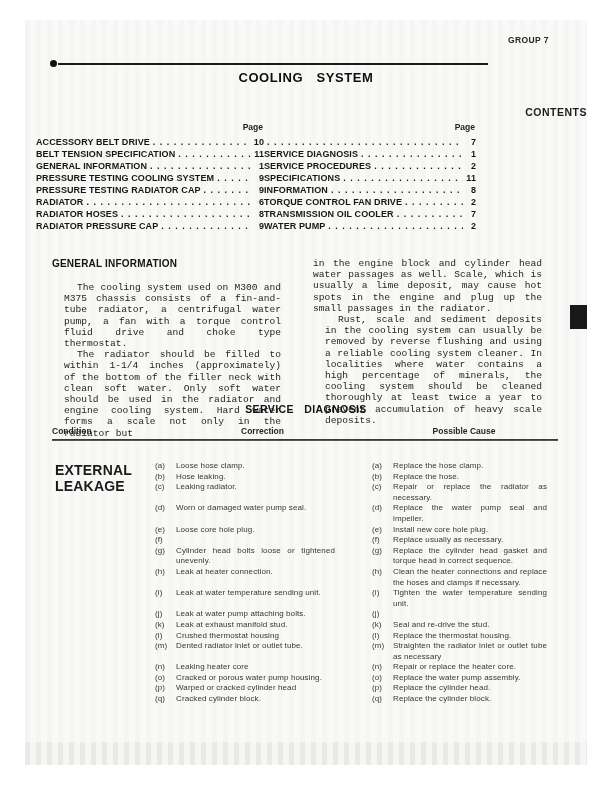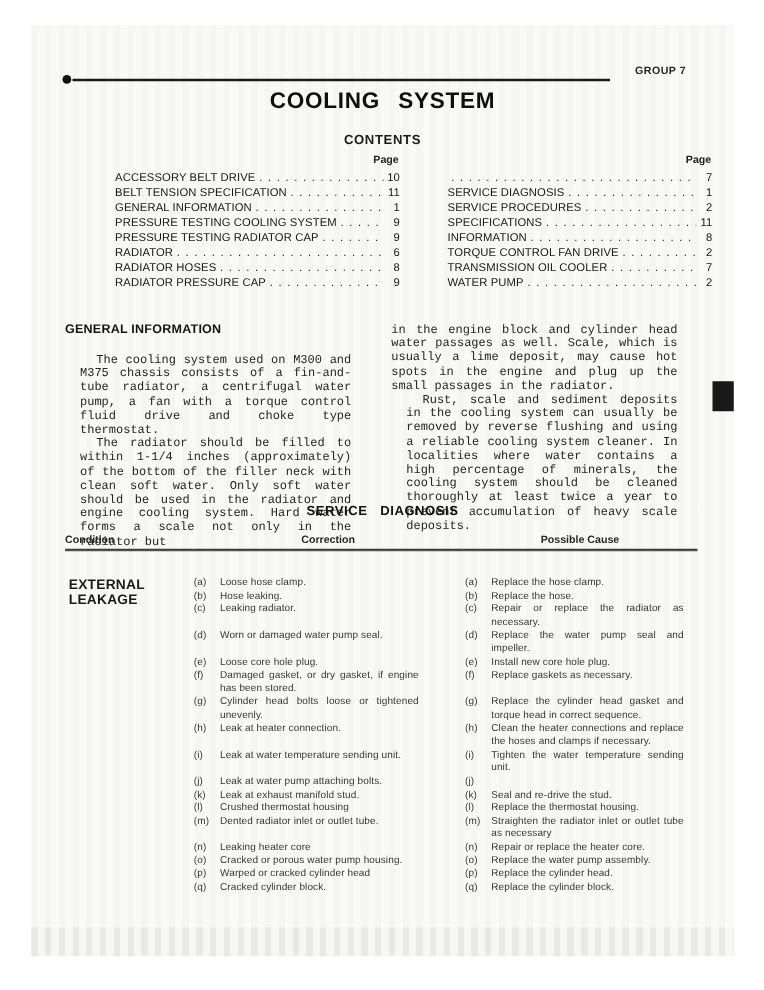--- a/index.html
+++ b/index.html
@@ -11,57 +11,57 @@
     left: 25px; top: 20px;
     width: 562px; height: 745px;
     background:
       repeating-linear-gradient(90deg, rgba(0,0,0,0.016) 0 5px, rgba(0,0,0,0) 5px 11px),
       #f9f9f7;
     color: #1c1c1c;
   }
 
   
   .group-label {
-    position: absolute; top: 31px; left: 483px;
+    position: absolute; top: 15px; left: 483px;
     font-size: 8.5px; font-weight: bold; letter-spacing: 0.4px; color: #262626;
   }
   .header-rule {
     position: absolute; top: 40px; left: 25px; width: 438px; height: 7px;
   }
   .header-rule .bullet {
     position: absolute; left: 0; top: 0; width: 7px; height: 7px;
     background: #111; border-radius: 50%;
   }
   .header-rule .rule-line {
     position: absolute; left: 8px; right: 0; top: 3px; height: 1.6px; background: #1a1a1a;
   }
   .page-title {
     position: absolute; top: 50px; left: 0; width: 100%;
-    text-align: center; font-size: 18px; font-weight: bold;
+    text-align: center; font-size: 13px; font-weight: bold;
     letter-spacing: 0.6px; word-spacing: 9px; color: #0f0f0f;
   }
   .contents-heading {
     position: absolute; top: 86px; left: 0; width: 100%;
-    text-align: center; font-size: 10.5px; font-weight: bold; letter-spacing: 0.5px;
+    text-align: right; font-size: 10.5px; font-weight: bold; letter-spacing: 0.5px;
   }
 
   
   .toc {
-    position: absolute; top: 102px; left: 45px; width: 500px;
-    display: flex; gap: 38px; justify-content: flex-end;
+    position: absolute; top: 102px; left: 11px; width: 500px;
+    display: flex; 
   }
   .toc-col { width: 228px; }
   .toc-col.right { width: 212px; }
   .toc-page-label {
     text-align: right; font-size: 8.5px; font-weight: bold;
     padding-right: 1px; margin-bottom: 4px; color: #222;
   }
   .toc-item {
     display: flex; align-items: baseline;
-    font-size: 9px; font-weight: normal; line-height: 12px; color: #161616;
+    font-size: 9px; font-weight: bold; line-height: 12px; color: #161616;
     letter-spacing: 0.1px;
   }
   .toc-label { white-space: nowrap; }
   .toc-dots { flex: 1; overflow: hidden; white-space: nowrap; padding: 0 3px; letter-spacing: 1px; }
   .toc-dots::after { content: ". . . . . . . . . . . . . . . . . . . . . . . . . . . . . . ."; }
   .toc-pg { white-space: nowrap; min-width: 13px; text-align: right; }
 
   
   .gi-section {
     position: absolute; top: 238px; left: 27px; width: 505px;
@@ -96,21 +96,21 @@
   }
   .sd-header-row .col-h { padding-bottom: 3px; border-bottom: 1.6px solid #3a3a3a; }
   .sd-header-row .col-h.center { text-align: center; }
   .sd-rule {
     position: absolute; top: 420px; left: 27px; width: 506px; height: 1px; background: #555;
   }
 
   .diag-table { position: absolute; top: 441px; left: 30px; width: 492px; }
   .condition-label {
     position: absolute; left: 0; top: 1px;
-    font-size: 11px; font-weight: bold; letter-spacing: 0.2px; color: #1a1a1a;
+    font-size: 14px; font-weight: bold; letter-spacing: 0.2px; color: #1a1a1a;
     width: 100px;
   }
   .diag-rows {
     margin-left: 100px;
     display: grid; grid-template-columns: 180px 175px; column-gap: 37px;
   }
   .cell {
     position: relative; padding-left: 21px;
     font-size: 8px; line-height: 10.6px; color: #363636;
     text-align: justify; letter-spacing: 0.1px;
@@ -264,22 +264,22 @@
         <div class="cell"><span class="letter">(a)</span><span>Loose hose clamp.</span></div>
         <div class="cell"><span class="letter">(a)</span><span>Replace the hose clamp.</span></div>
         <div class="cell"><span class="letter">(b)</span><span>Hose leaking.</span></div>
         <div class="cell"><span class="letter">(b)</span><span>Replace the hose.</span></div>
         <div class="cell"><span class="letter">(c)</span><span>Leaking radiator.</span></div>
         <div class="cell"><span class="letter">(c)</span><span>Repair or replace the radiator as necessary.</span></div>
         <div class="cell"><span class="letter">(d)</span><span>Worn or damaged water pump seal.</span></div>
         <div class="cell"><span class="letter">(d)</span><span>Replace the water pump seal and impeller.</span></div>
         <div class="cell"><span class="letter">(e)</span><span>Loose core hole plug.</span></div>
         <div class="cell"><span class="letter">(e)</span><span>Install new core hole plug.</span></div>
-        <div class="cell"><span class="letter">(f)</span><span>Damaged gasket, or dry gasket, if engine has been stored.</span></div>
-        <div class="cell"><span class="letter">(f)</span><span>Replace gaskets as necessary.</span></div>
+        <div class="cell"><span class="letter">(f)</span></div>
+        <div class="cell"><span class="letter">(f)</span><span>Replace usually as necessary.</span></div>
         <div class="cell"><span class="letter">(g)</span><span>Cylinder head bolts loose or tightened unevenly.</span></div>
         <div class="cell"><span class="letter">(g)</span><span>Replace the cylinder head gasket and torque head in correct sequence.</span></div>
         <div class="cell"><span class="letter">(h)</span><span>Leak at heater connection.</span></div>
         <div class="cell"><span class="letter">(h)</span><span>Clean the heater connections and replace the hoses and clamps if necessary.</span></div>
         <div class="cell"><span class="letter">(i)</span><span>Leak at water temperature sending unit.</span></div>
         <div class="cell"><span class="letter">(i)</span><span>Tighten the water temperature sending unit.</span></div>
         <div class="cell"><span class="letter">(j)</span><span>Leak at water pump attaching bolts.</span></div>
         <div class="cell"><span class="letter">(j)</span></div>
         <div class="cell"><span class="letter">(k)</span><span>Leak at exhaust manifold stud.</span></div>
         <div class="cell"><span class="letter">(k)</span><span>Seal and re-drive the stud.</span></div>

